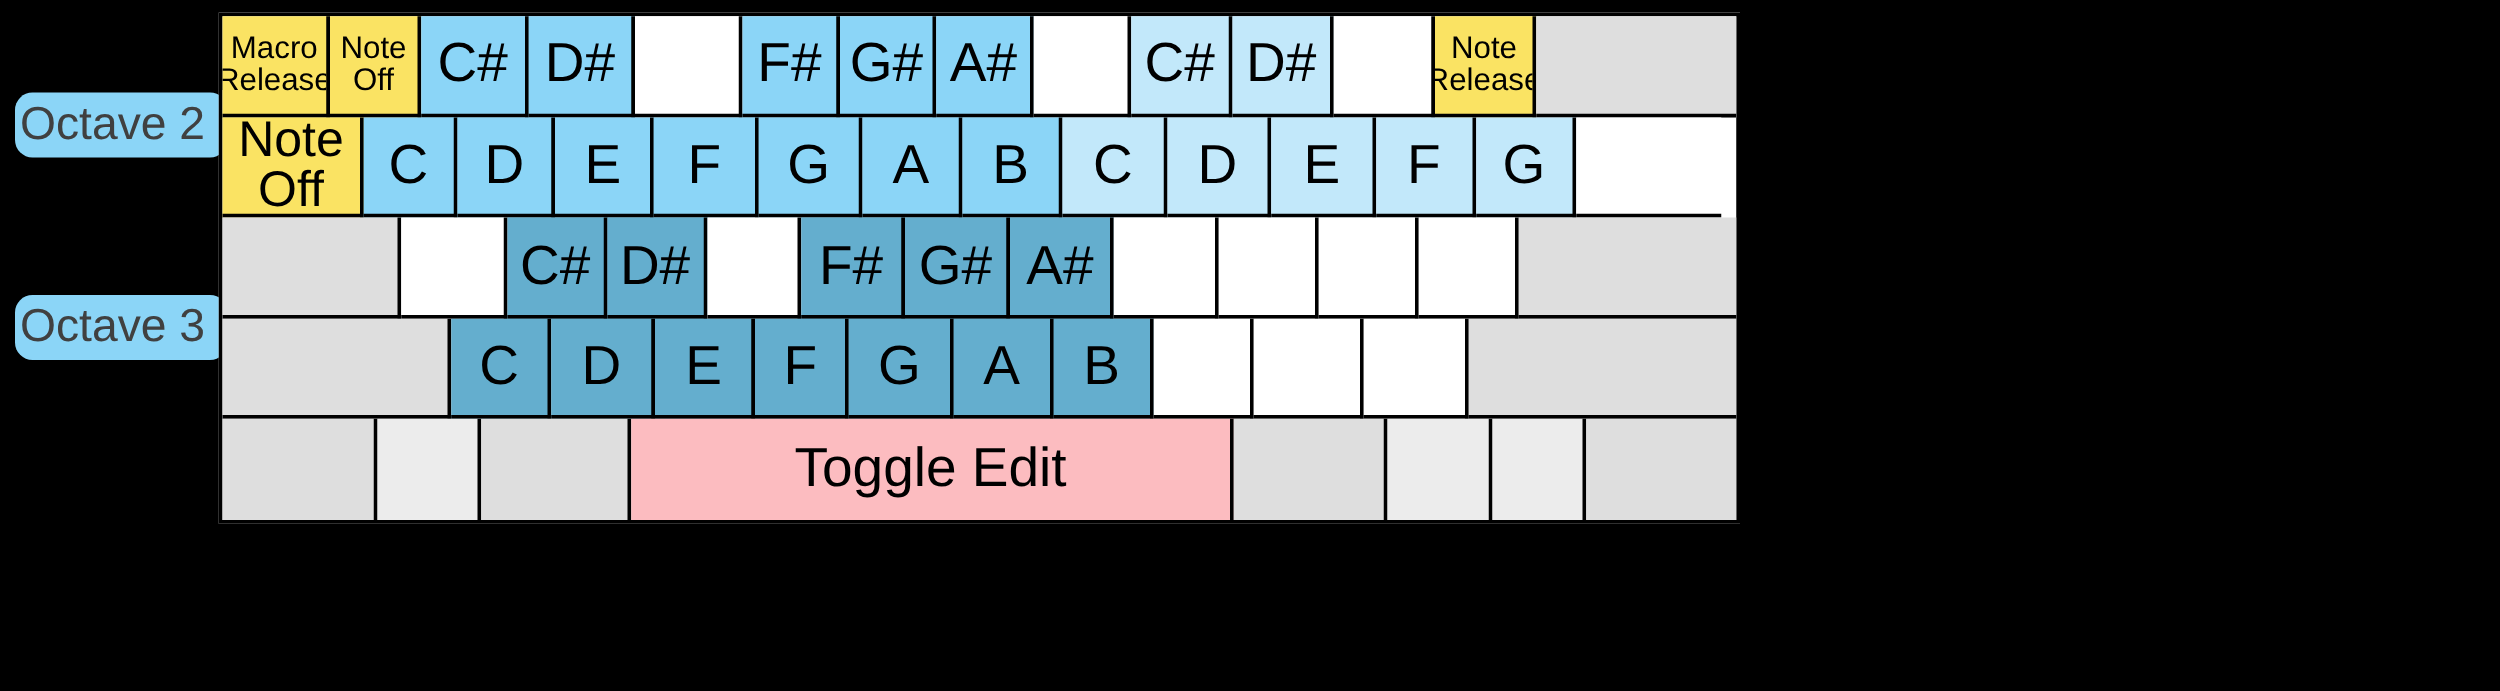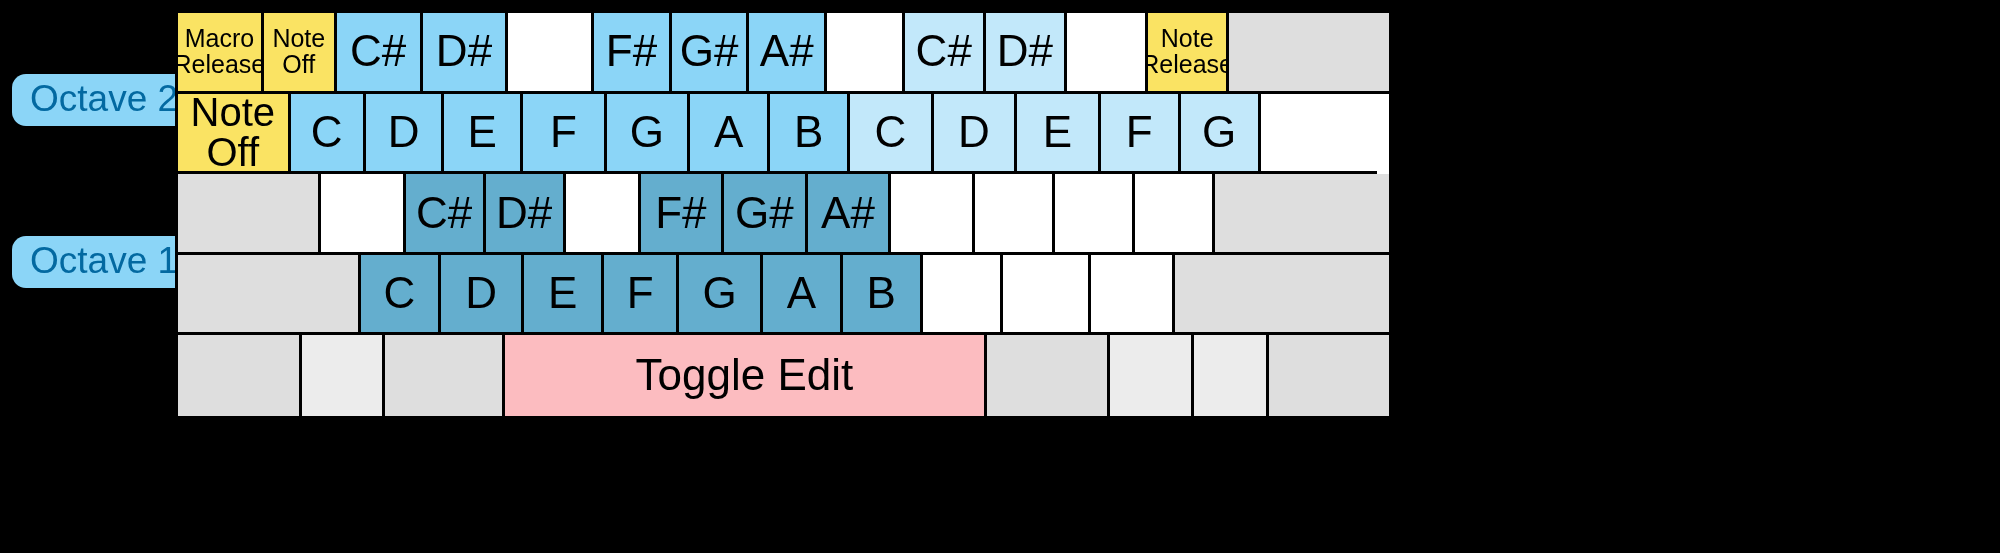--- a/index.html
+++ b/index.html
@@ -56,38 +56,38 @@
   .t-big   { font-size: 44px; }
   .t-mid   { font-size: 40px; }
   .t-small { font-size: 25px; }
   .t-tog   { font-size: 44px; }
 
   
   .pill {
     position: absolute;
     background: #8bd5f7;
     border-radius: 14px;
-    color: #0369a1;
+    color: #404040;
     font-size: 37px;
-    padding: 6px 18px 9px 18px;
+    padding: 6px 18px 9px 4px;
     white-space: nowrap;
     line-height: 1.0;
   }
   #octave2-label { left: 12px;  top: 74px; }
   #octave1-label { left: 12px;  top: 236px; }
   #octave3-label { left: 1412px; top: 74px; }
 </style>
 </head>
 <body>
 
 <div id="root">
 
   <div id="octave2-label" class="pill">Octave 2</div>
 
-  <div id="octave1-label" class="pill">Octave 1</div>
+  <div id="octave1-label" class="pill">Octave 3</div>
 
 
   <div id="keyboard">
       <div class="krow">
         <div class="key f-yellow t-small" style="width: 7.3%;">Macro
 Release</div>
         <div class="key f-yellow t-small" style="width: 6.2%;">Note
 Off</div>
         <div class="key f-sky t-big" style="width: 7.3%;">C#</div>
         <div class="key f-sky t-big" style="width: 7.3%;">D#</div>

